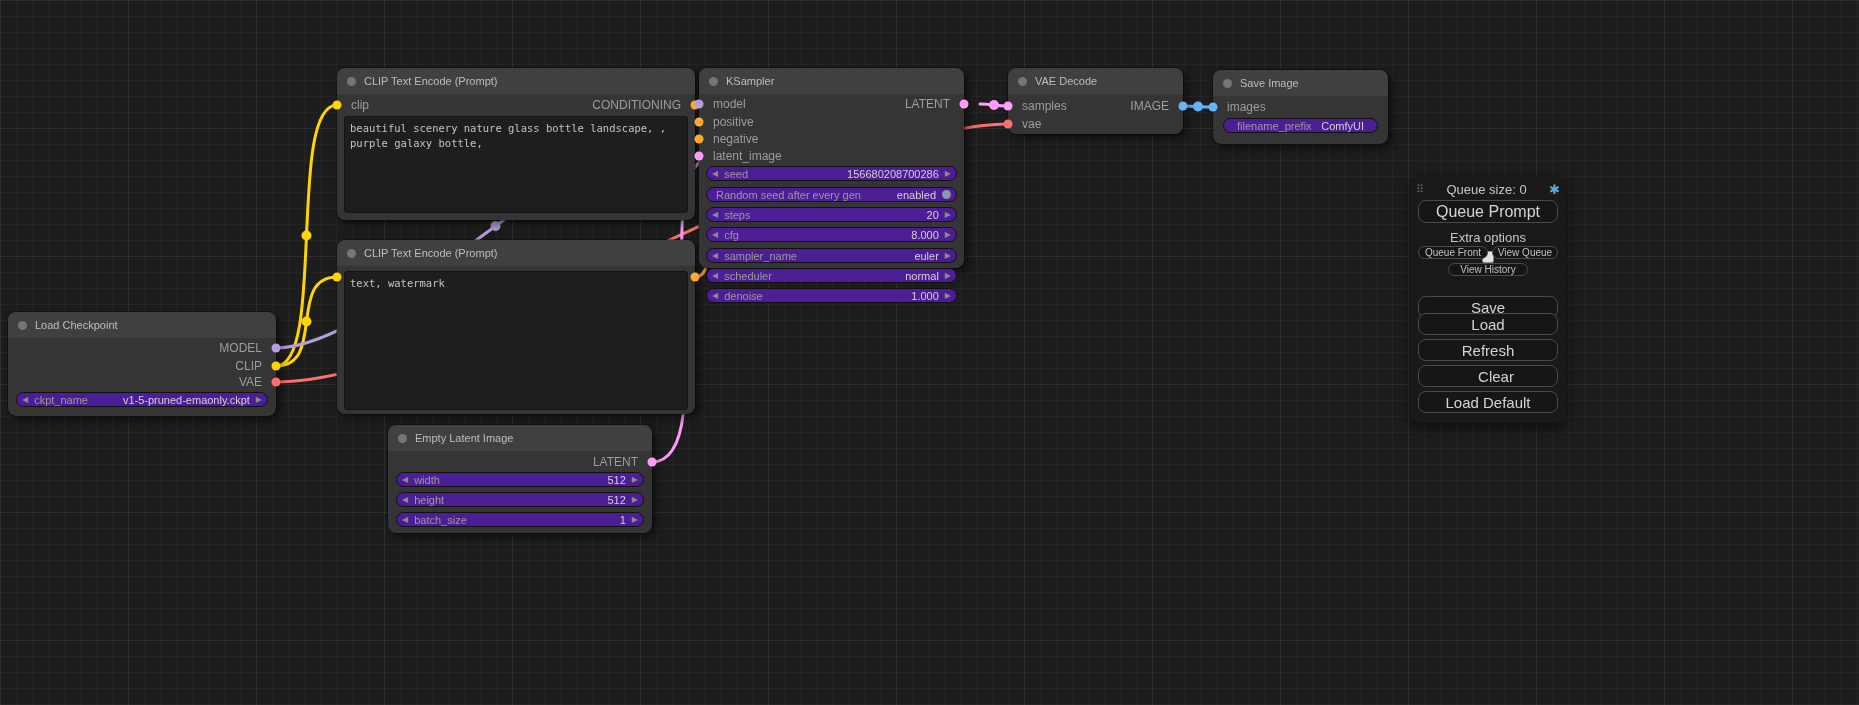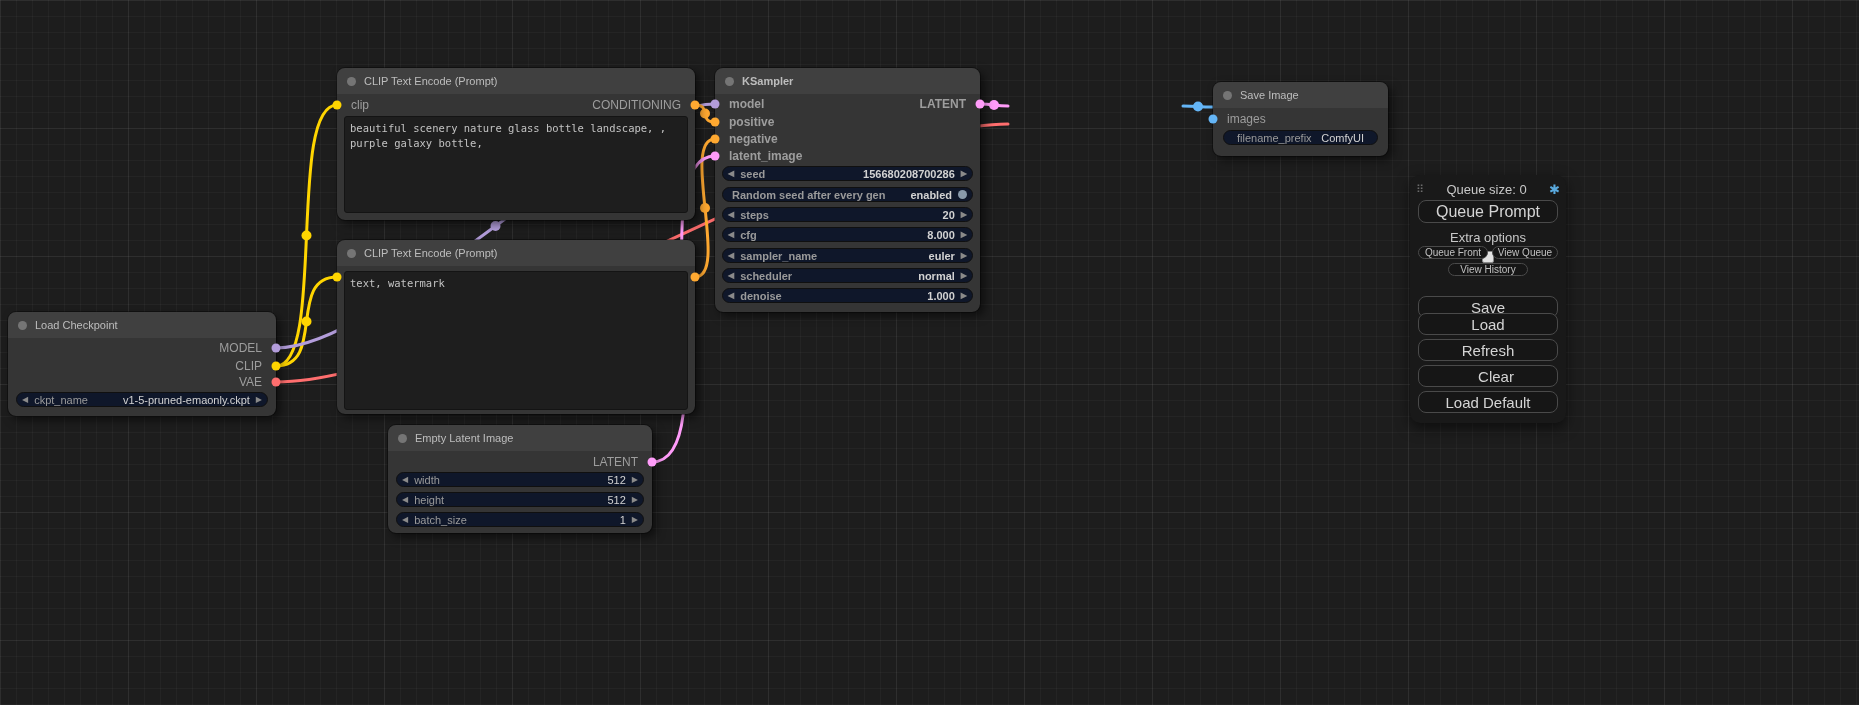--- a/index.html
+++ b/index.html
@@ -29,21 +29,21 @@
   .title{font-size:11px;color:#bdbdbd;white-space:nowrap;}
 
   .slot-label{position:absolute;font-size:12px;color:#9d9d9d;transform:translateY(-50%);white-space:nowrap;}
   .slot-label.in{left:14px;}
   .slot-label.out{right:14px;}
   .dot{position:absolute;width:9px;height:9px;border-radius:50%;transform:translate(-50%,-50%);}
   .dot.in{left:0;}
   .dot.out{left:100%;}
 
   .widget{
-    position:absolute;height:15px;background:#0f172a;border:1px solid #101010;
+    position:absolute;height:15px;background:#4c1d95;border:1px solid #101010;
     border-radius:9px;display:flex;align-items:center;padding:0 5px;
     font-size:11px;box-sizing:border-box;
   }
   .arrow{font-size:8px;color:#8a8a8a;line-height:1;flex:0 0 auto;}
   .wlabel{color:#9a9a9a;margin-left:6px;white-space:nowrap;}
   .wvalue{color:#d2d2d2;margin-left:auto;margin-right:6px;white-space:nowrap;}
   .togglecircle{width:9px;height:9px;border-radius:50%;flex:0 0 auto;}
 
   .prompt{
     position:absolute;background:#1e1e1e;border:1px solid #141414;border-radius:3px;
@@ -161,21 +161,21 @@
       <span class="arrow">▶</span>
     </div>
     <div class="widget" style="left:8px;right:8px;top:87px;">
       <span class="arrow">◀</span>
       <span class="wlabel">batch_size</span>
       <span class="wvalue">1</span>
       <span class="arrow">▶</span>
     </div>
   </div>
 
-  <div class="node" style="left:715px;top:68px;width:265px;height:244px;font-weight:bold;">
+  <div class="node" style="left:699px;top:68px;width:265px;height:200px;">
     <div class="titlebar">
       <span class="tdot"></span>
       <span class="title">KSampler</span>
     </div>
     <span class="slot-label in" style="top:36px;">model</span>
     <span class="dot in" style="top: 36px; background-color: rgb(179, 157, 219);"></span>
     <span class="slot-label in" style="top:54px;">positive</span>
     <span class="dot in" style="top: 54px; background-color: rgb(255, 169, 49);"></span>
     <span class="slot-label in" style="top:71px;">negative</span>
     <span class="dot in" style="top: 71px; background-color: rgb(255, 169, 49);"></span>
@@ -220,22 +220,34 @@
       <span class="arrow">▶</span>
     </div>
     <div class="widget" style="left:7px;right:7px;top:220px;">
       <span class="arrow">◀</span>
       <span class="wlabel">denoise</span>
       <span class="wvalue">1.000</span>
       <span class="arrow">▶</span>
     </div>
   </div>
 
-
-  <div class="node" style="left:1213px;top:70px;width:175px;height:74px;margin-top:12px;">
+  <div class="node" style="left:1008px;top:68px;width:175px;height:66px;">
+    <div class="titlebar">
+      <span class="tdot"></span>
+      <span class="title">VAE Decode</span>
+    </div>
+    <span class="slot-label in" style="top:38px;">samples</span>
+    <span class="dot in" style="top: 38px; background-color: rgb(255, 156, 249);"></span>
+    <span class="slot-label in" style="top:56px;">vae</span>
+    <span class="dot in" style="top: 56px; background-color: rgb(255, 110, 110);"></span>
+    <span class="slot-label out" style="top:38px;">IMAGE</span>
+    <span class="dot out" style="top: 38px; background-color: rgb(100, 181, 246);"></span>
+  </div>
+
+  <div class="node" style="left:1213px;top:70px;width:175px;height:74px;">
     <div class="titlebar">
       <span class="tdot"></span>
       <span class="title">Save Image</span>
     </div>
     <span class="slot-label in" style="top:37px;">images</span>
     <span class="dot in" style="top: 37px; background-color: rgb(100, 181, 246);"></span>
     <div class="widget" style="left:10px;right:10px;top:48px;">
       <span class="wlabel" style="margin-left:8px;">filename_prefix</span>
       <span class="wvalue" style="margin-right:8px;">ComfyUI</span>
     </div>

